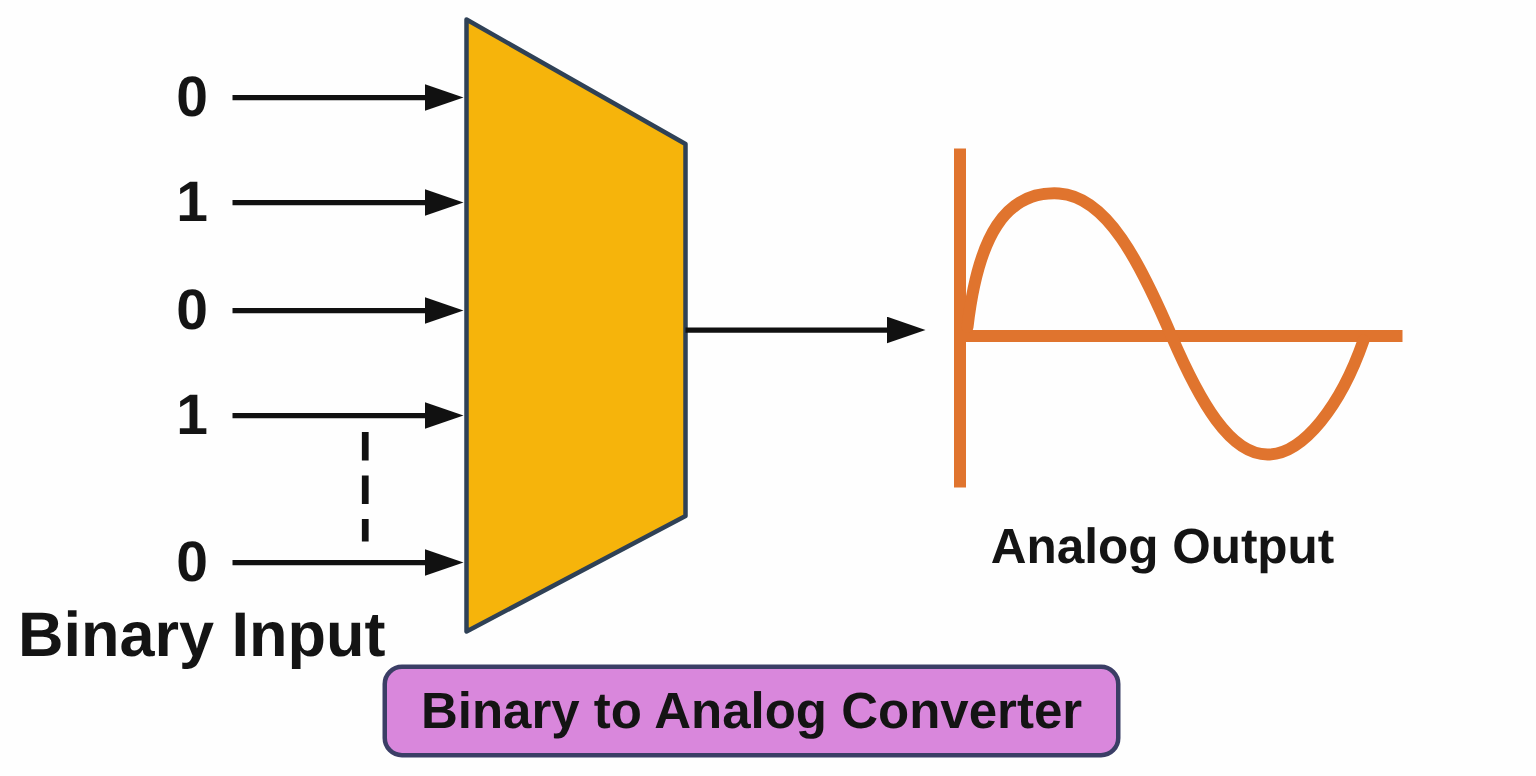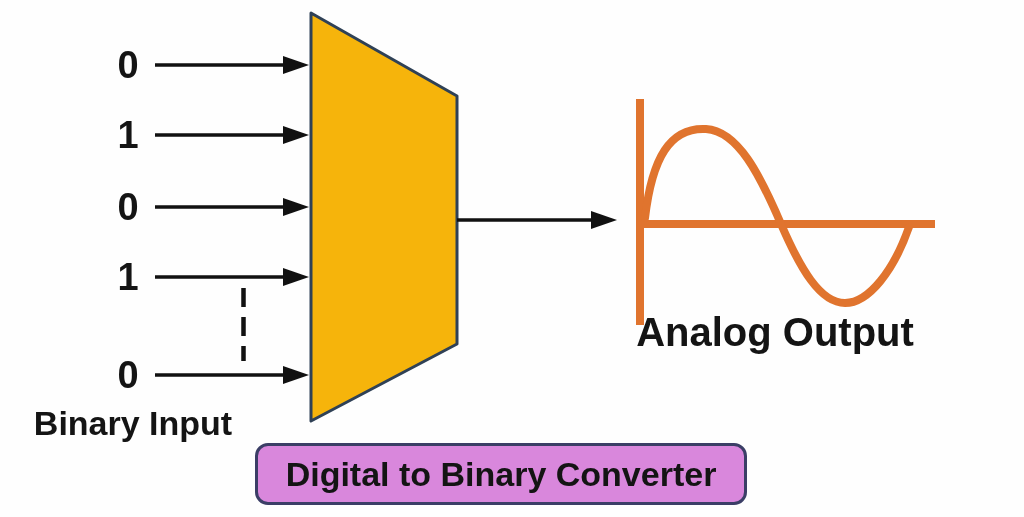--- a/index.html
+++ b/index.html
@@ -45,28 +45,28 @@
     top: 193px;
     width: 140px;
     font-size: 46px;
     line-height: 54px;
     letter-spacing: 1px;
   }
   .binary-input-label {
     left: 12px;
     top: 404px;
     width: 242px;
-    font-size: 34px;
+    font-size: 42px;
     line-height: 38px;
   }
   .analog-output-label {
     left: 625px;
-    top: 313px;
+    top: 345px;
     width: 300px;
-    font-size: 40px;
+    font-size: 33px;
     line-height: 38px;
   }
   .caption-box {
     position: absolute;
     left: 255px;
     top: 443px;
     width: 492px;
     height: 62px;
     box-sizing: border-box;
     background: #d987dc;
@@ -122,16 +122,16 @@
   <div class="label bit bit-2">0</div>
   <div class="label bit bit-3">1</div>
   <div class="label bit bit-4">0</div>
 
 
   <div class="label binary-input-label">Binary Input</div>
 
   <div class="label analog-output-label">Analog Output</div>
 
   <div class="caption-box">
-    <span class="label-text">Digital to Binary Converter</span>
+    <span class="label-text">Binary to Analog Converter</span>
   </div>
 
 </div>
 
 </body></html>

